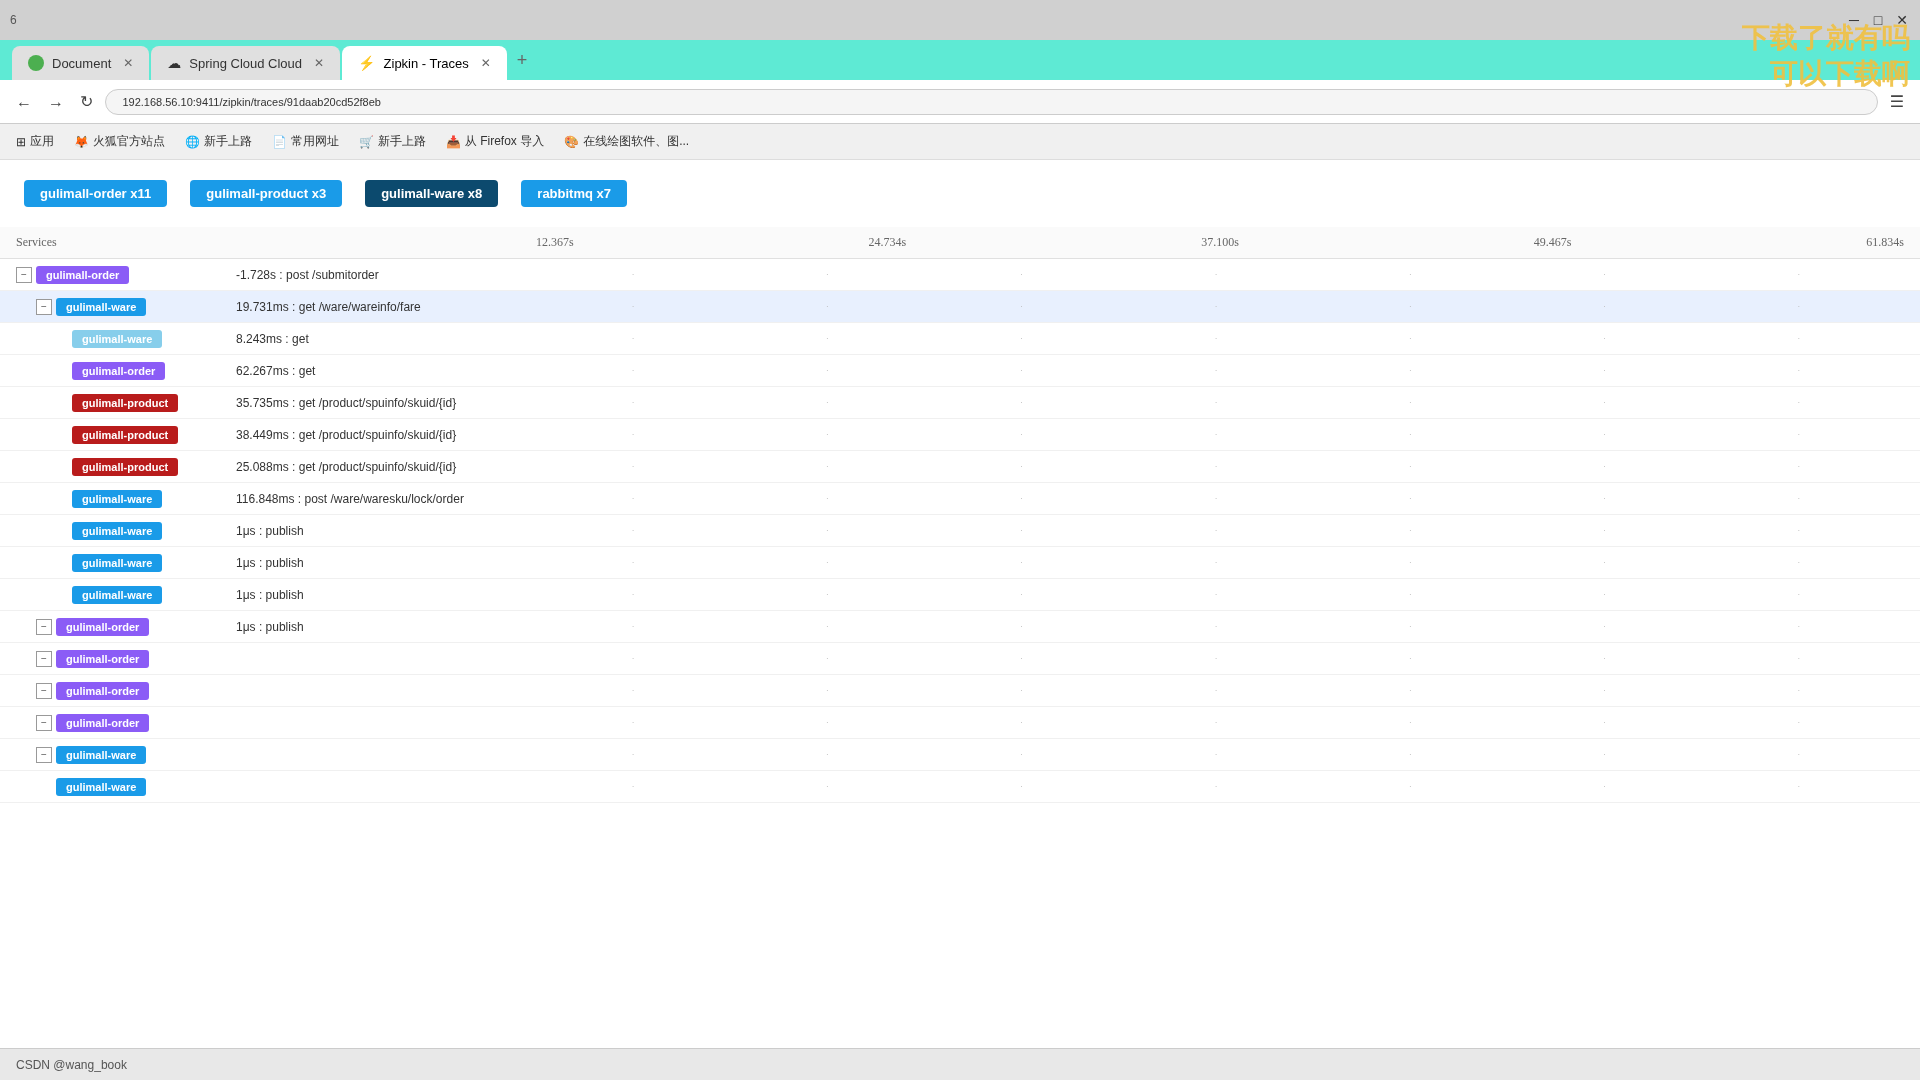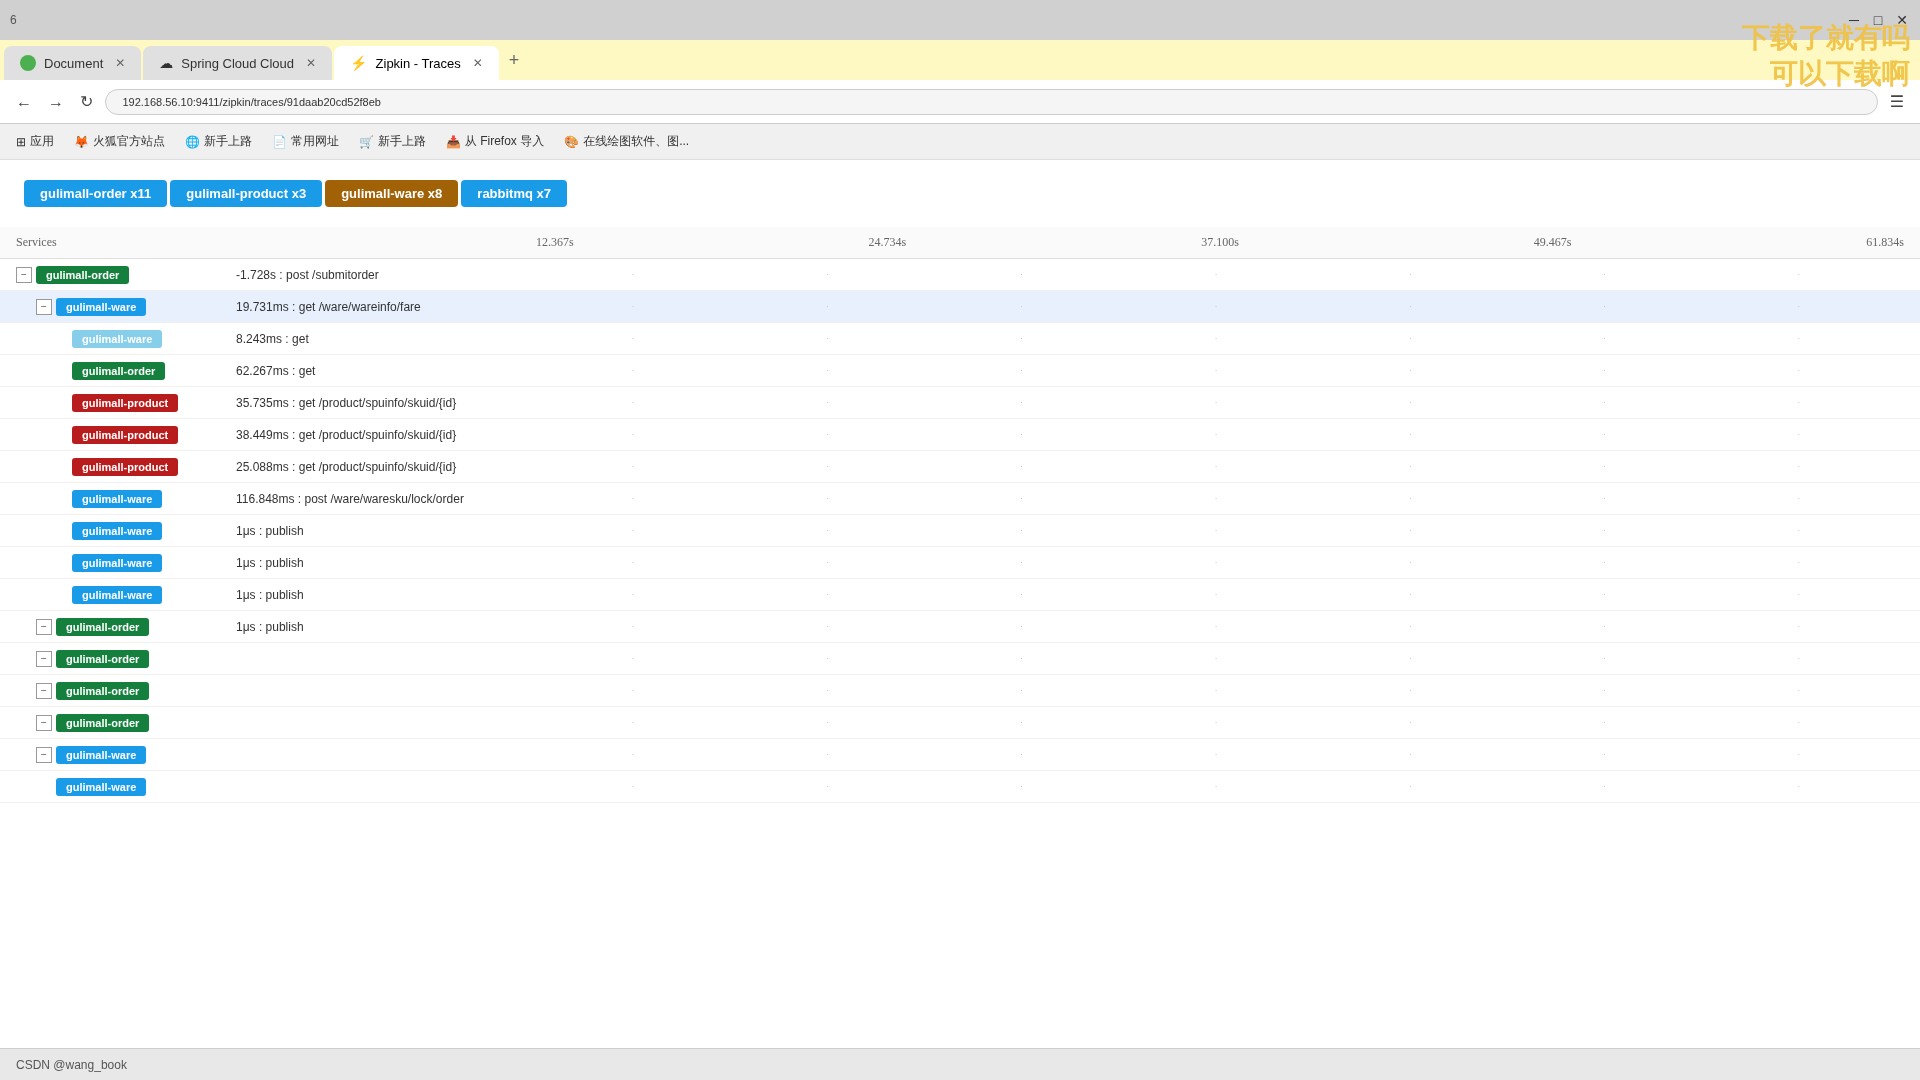--- a/index.html
+++ b/index.html
@@ -4,62 +4,62 @@
   <style>
     * { margin: 0; padding: 0; box-sizing: border-box; }
     body { font-family: Arial, sans-serif; font-size: 13px; background: #f0f0f0; overflow: hidden; width: 1920px; height: 1080px; }
 
     
     .browser-chrome { background: #e8e8e8; width: 100%; }
     .title-bar { background: #d0d0d0; height: 40px; display: flex; align-items: center; padding: 0 10px; }
     .title-bar-controls { display: flex; gap: 8px; margin-left: auto; }
     .title-bar-btn { width: 16px; height: 16px; cursor: pointer; display: flex; align-items: center; justify-content: center; font-size: 14px; color: #333; }
 
-    .tab-bar { background: #fef9c3; height: 40px; display: flex; align-items: flex-end; padding: 0 4px; }
+    .tab-bar { background: #5eead4; height: 40px; display: flex; align-items: flex-end; padding: 0 12px; }
     .tab { display: flex; align-items: center; padding: 8px 16px; background: #e0e0e0; border-radius: 8px 8px 0 0; margin-right: 2px; font-size: 13px; color: #333; cursor: pointer; height: 34px; gap: 8px; position: relative; }
     .tab.active { background: #fff; color: #000; }
     .tab-icon { width: 16px; height: 16px; border-radius: 50%; display: inline-block; }
     .tab-icon.doc { background: #4CAF50; }
     .tab-close { font-size: 12px; color: #666; cursor: pointer; margin-left: 4px; }
     .tab-new { background: none; border: none; font-size: 18px; color: #666; cursor: pointer; padding: 0 8px; align-self: center; }
 
     .nav-bar { background: #fff; height: 44px; display: flex; align-items: center; padding: 0 12px; gap: 8px; border-bottom: 1px solid #ccc; }
     .nav-btn { background: none; border: none; cursor: pointer; color: #444; font-size: 16px; padding: 4px; }
     .address-bar { flex: 1; background: #f5f5f5; border: 1px solid #ccc; border-radius: 20px; padding: 6px 16px; font-size: 11px; color: #333; }
 
     .bookmarks-bar { background: #f0f0f0; height: 36px; display: flex; align-items: center; padding: 0 8px; gap: 4px; border-bottom: 1px solid #ddd; font-size: 12px; }
     .bookmark-item { display: flex; align-items: center; gap: 4px; padding: 4px 8px; cursor: pointer; color: #333; border-radius: 4px; }
 
     
     .page-content { background: #fff; width: 100%; height: calc(1080px - 40px - 40px - 44px - 36px - 32px); overflow-y: auto; }
 
     
-    .service-tags { padding: 20px 24px; display: flex; gap: 3px; flex-wrap: wrap; }
+    .service-tags { padding: 20px 24px; display: flex; gap: 23px; flex-wrap: wrap; }
     .service-tag { padding: 6px 16px; border-radius: 4px; color: #fff; font-size: 13px; font-weight: bold; cursor: pointer; }
     .tag-order { background: #1a9be8; }
     .tag-product { background: #1a9be8; }
-    .tag-ware { background: #a16207; }
+    .tag-ware { background: #0c4a6e; }
     .tag-rabbitmq { background: #1a9be8; }
     .trace-header { display: flex; align-items: center; padding: 8px 16px; border-bottom: 1px solid #e0e0e0; font-size: 12px; color: #666; background: #fafafa; font-family: Liberation Serif, serif; }
     .trace-header .col-service { width: 220px; flex-shrink: 0; }
     .trace-header .col-timeline { flex: 1; display: flex; justify-content: space-between; }
 
     .trace-row { display: flex; align-items: center; padding: 4px 16px; border-bottom: 1px solid #f0f0f0; min-height: 32px; cursor: pointer; }
     .trace-row.selected { background: #e8f0fe; }
 
     .col-service { width: 220px; flex-shrink: 0; display: flex; align-items: center; gap: 4px; }
     .col-info { width: 300px; flex-shrink: 0; font-size: 12px; color: #333; }
     .col-timeline { flex: 1; display: flex; align-items: center; }
     .dot { color: #bbb; font-size: 8px; }
 
     .expand-btn { width: 16px; height: 16px; border: 1px solid #999; background: #fff; cursor: pointer; display: flex; align-items: center; justify-content: center; font-size: 10px; flex-shrink: 0; }
     .expand-minus { color: #555; }
 
     .svc-badge { padding: 3px 10px; border-radius: 3px; color: #fff; font-size: 11px; font-weight: bold; white-space: nowrap; }
-    .svc-order { background: #15803d; }
+    .svc-order { background: #8b5cf6; }
     .svc-ware { background: #1a9be8; }
     .svc-product { background: #b91c1c; }
     .svc-ware-light { background: #87ceeb; color: #fff; }
 
     .status-bar { background: #e8e8e8; height: 32px; display: flex; align-items: center; padding: 0 16px; font-size: 12px; color: #555; border-top: 1px solid #ccc; justify-content: space-between; }
 
     .watermark { position: fixed; top: 20px; right: 10px; font-size: 28px; color: #f0c040; font-weight: bold; opacity: 0.9; z-index: 100; text-align: right; line-height: 1.3; }
 
     .timeline-dots { display: flex; justify-content: space-around; flex: 1; }
   </style>

